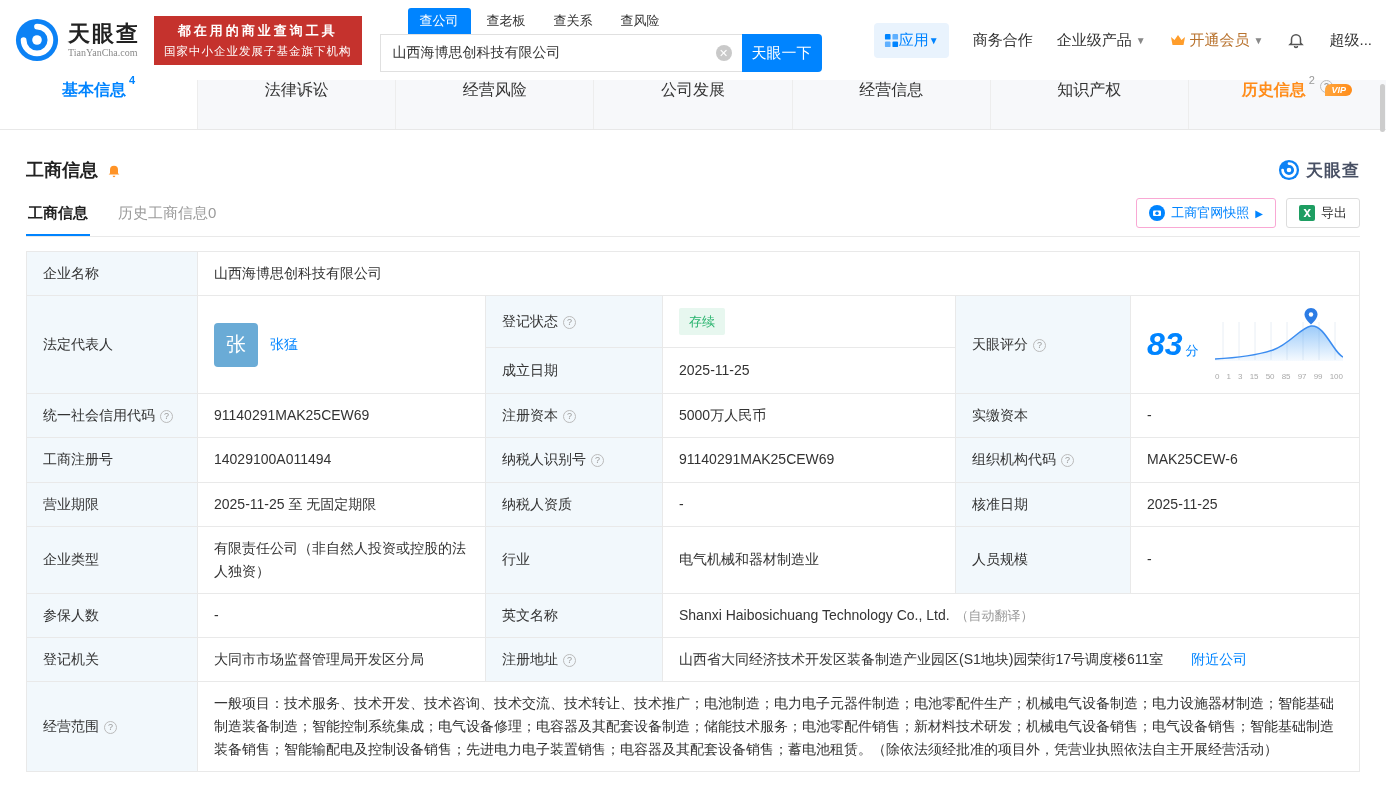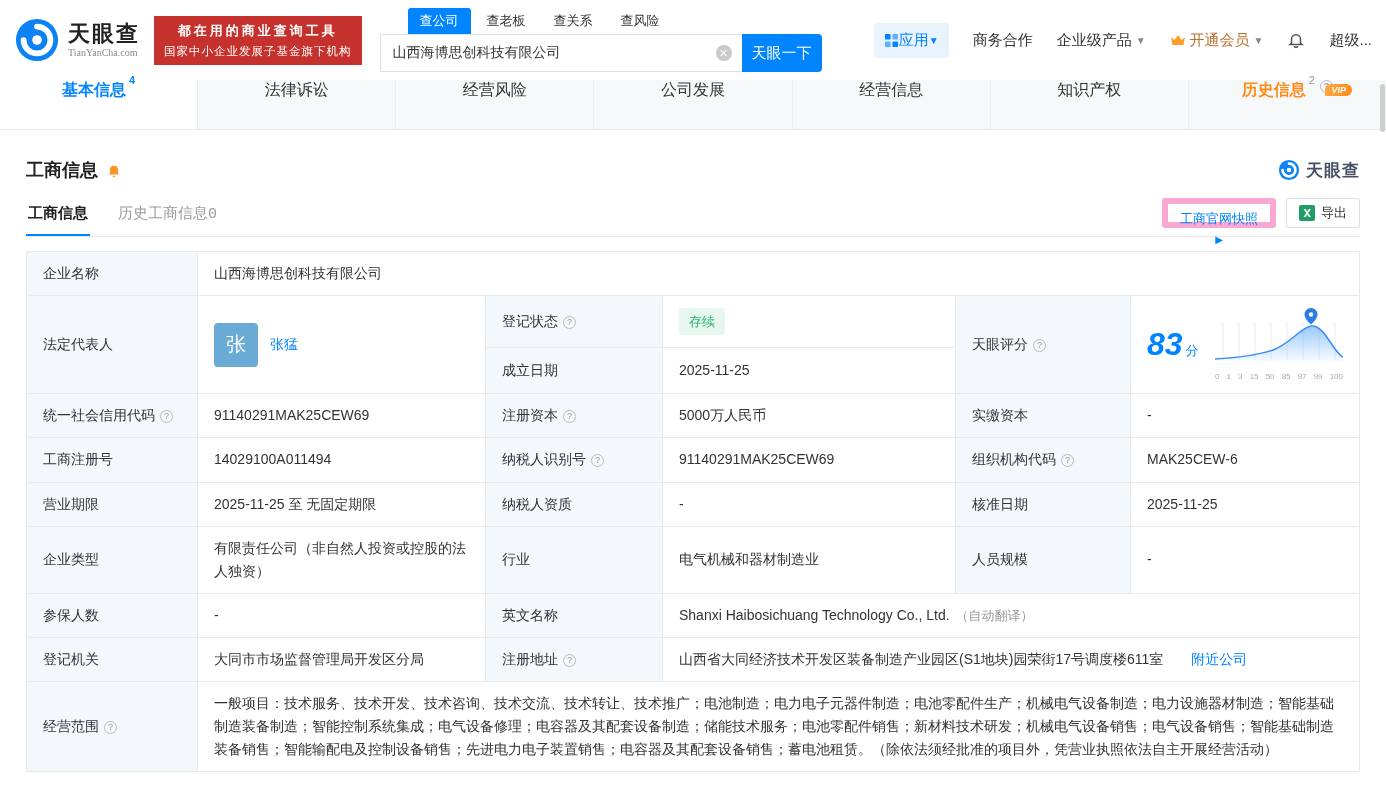--- a/index.html
+++ b/index.html
@@ -48,24 +48,24 @@
 
 .content { padding: 0 26px; }
 .section-head { margin-top: 28px; display: flex; align-items: center; }
 .section-title { font-size: 18px; font-weight: bold; color: #222; }
 .bell-orange { margin-left: 8px; }
 .brand-right { margin-left: auto; display: flex; align-items: center; gap: 6px; }
 .brand-right .txt { font-size: 17px; font-weight: bold; color: #485064; letter-spacing: 1px; }
 
 .subtab-row { display: flex; align-items: flex-end; margin-top: 14px; border-bottom: 1px solid #e9e9e9; }
 .subtab { font-size: 15px; color: #222; font-weight: bold; padding: 8px 2px 11px; border-bottom: 2px solid #0084ff; cursor: pointer; }
-.subtab.inactive { color: #9b9b9b; font-weight: normal; border-bottom: 2px solid transparent; margin-left: 26px; font-family: Liberation Mono, monospace; }
+.subtab.inactive { color: #9b9b9b; font-weight: normal; border-bottom: 2px solid transparent; margin-left: 26px; }
 .subtab-actions { margin-left: auto; display: flex; gap: 10px; padding-bottom: 8px; }
 .btn-snapshot, .btn-export { display: flex; align-items: center; gap: 6px; background: #fff; height: 30px; padding: 0 12px; border-radius: 3px; font-size: 13px; cursor: pointer; font-family: inherit; }
-.btn-snapshot { border: 6px solid #f9a8d4; color: #0084ff; flex-direction: column; }
+.btn-snapshot { border: 1px solid #f9a8d4; color: #0084ff; }
 .btn-export { border: 1px solid #ddd; color: #333; }
 .arrow-r { font-size: 10px; color: #0084ff; }
 
 
 .info-table { width: 100%; border-collapse: collapse; margin-top: 14px; table-layout: fixed; font-size: 14px; }
 .info-table td { border: 1px solid #e9e9e9; padding: 10px 16px; vertical-align: middle; line-height: 1.65; word-break: break-all; }
 td.lbl { background: #f2f8fc; color: #333; }
 .help { display: inline-block; width: 13px; height: 13px; border: 1px solid #bbb; color: #999; font-size: 9px; line-height: 11px; text-align: center; margin-left: 5px; border-radius: 50%; vertical-align: 1px; cursor: pointer; }
 .badge-green { display: inline-block; background: #e7f7ef; color: #2ab46f; padding: 3px 10px; font-size: 13px; border-radius: 2px; }
 .rep { display: flex; align-items: center; gap: 12px; }

